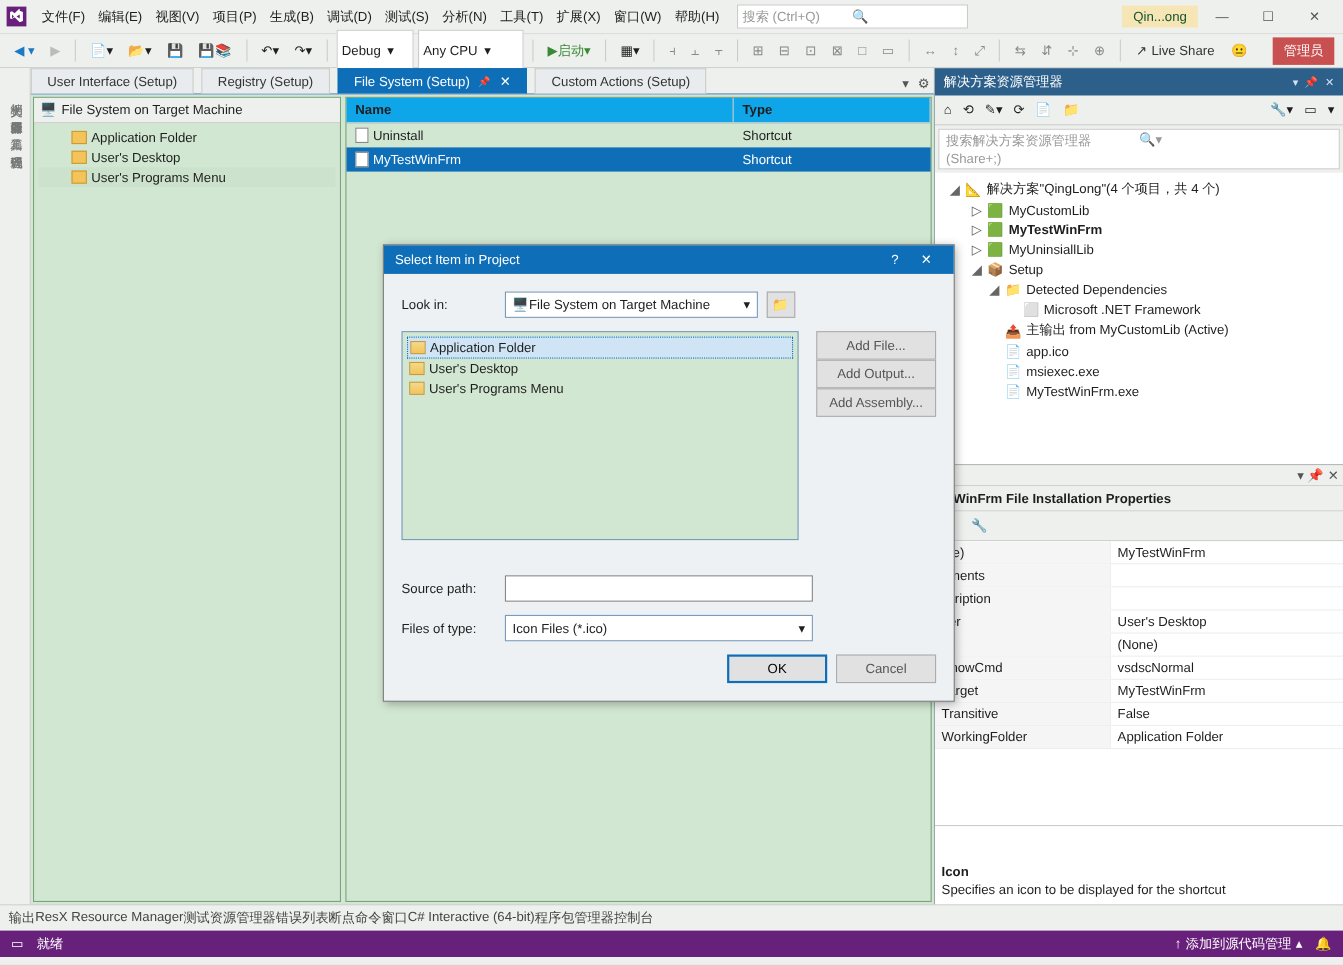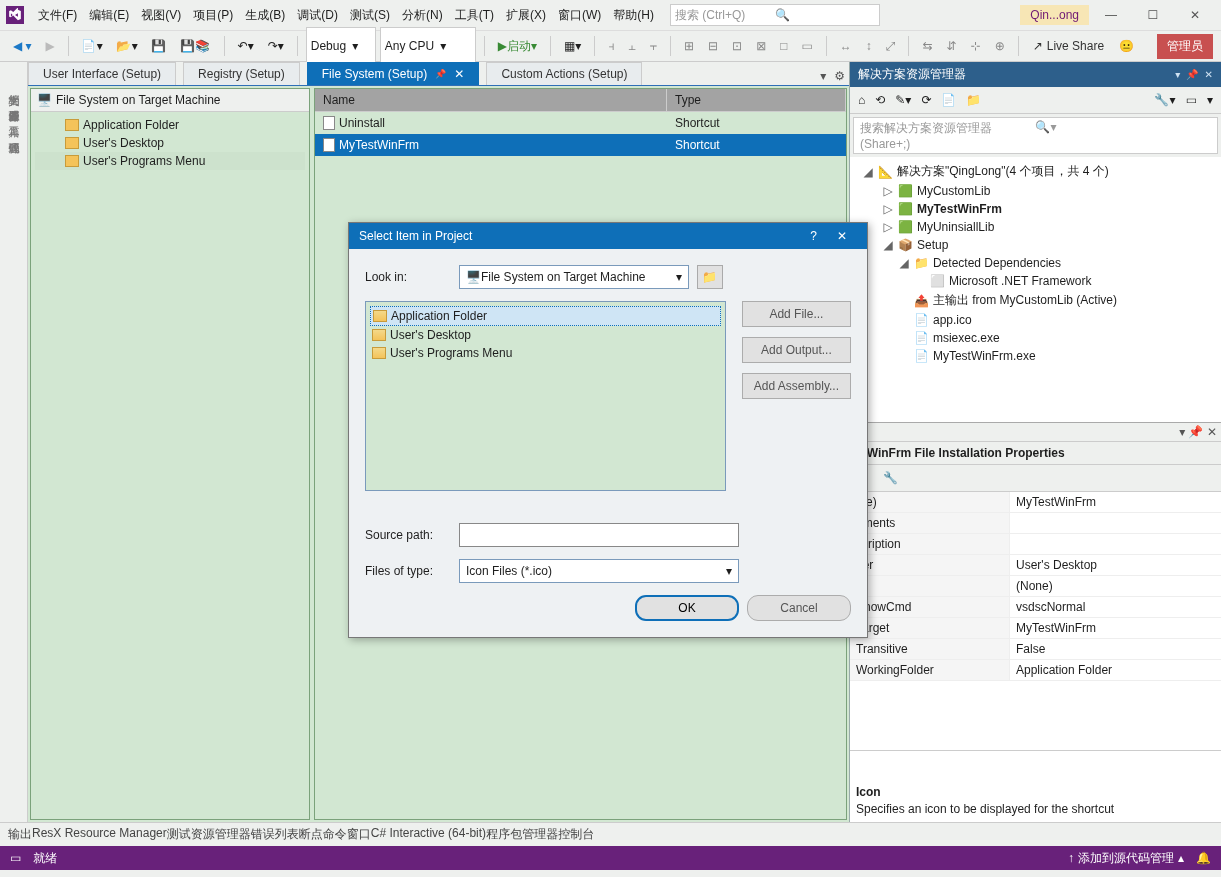--- a/index.html
+++ b/index.html
@@ -4,21 +4,21 @@
 <style>
 * { margin:0; padding:0; box-sizing:border-box; font-family:"Microsoft YaHei","Segoe UI",sans-serif; font-size:12px; }
 body { width:1221px; height:877px; background:#eef0ee; overflow:hidden; position:relative; color:#1e1e1e; }
 .titlebar { height:30px; background:#eef0ee; display:flex; align-items:center; padding:0 6px; }
 .vs-logo { width:18px; height:18px; background:#68217a; margin-right:8px; display:flex; align-items:center; justify-content:center; }
 .vs-logo svg { width:14px; height:14px; }
 .titlebar .menu-item { padding:4px 6px; cursor:default; }
 .search-box { margin-left:10px; width:210px; height:22px; border:1px solid #ccc; background:#fff; display:flex; align-items:center; padding:0 4px; color:#999; }
 .search-box span { flex:1; }
 .title-right { margin-left:auto; display:flex; align-items:center; gap:2px; }
-.user-badge { background:#f7e6b5; padding:3px 10px; color:#701a75; }
+.user-badge { background:#f7e6b5; padding:3px 10px; color:#14532d; }
 .win-btn { width:40px; height:28px; display:flex; align-items:center; justify-content:center; color:#555; }
 .toolbar { height:32px; border-top:1px solid #ddd; border-bottom:1px solid #ccc; background:#eef0ee; display:flex; align-items:center; padding:0 8px; gap:4px; }
 .tb-btn { padding:3px 4px; display:flex; align-items:center; border:1px solid transparent; }
 .tb-sep { width:1px; height:20px; background:#ccc; margin:0 4px; }
 .tb-combo { height:38px; border:1px solid #ccc; background:#fff; display:flex; align-items:center; padding:0 4px; gap:6px; }
 .tb-play { color:#388a34; }
 .admin-btn { margin-left:auto; background:#c85050; color:#fff; padding:4px 10px; }
 .live-share { color:#333; display:flex; align-items:center; gap:4px; padding:2px 6px; }
 .body-row { display:flex; height:760px; position:relative; }
 .left-rail { width:28px; background:#eef0ee; border-right:1px solid #ccc; display:flex; flex-direction:column; gap:16px; padding-top:8px; align-items:center; }
@@ -32,21 +32,21 @@
 .tab-ctrl { padding:2px 4px; color:#555; }
 .panes { flex:1; display:flex; background:#d2e7d2; }
 .pane { background:#d2e7d2; border:1px solid #7ba27b; margin:2px; }
 .pane.left { width:280px; }
 .pane.mid { flex:1; display:flex; flex-direction:column; }
 .tree-hdr { background:#eef0ee; border-bottom:1px solid #ccc; padding:4px 6px; display:flex; gap:4px; align-items:center; }
 .tree-body { padding:4px; }
 .tree-item { padding:2px 4px 2px 8px; display:flex; align-items:center; gap:4px; }
 .tree-item.sel { background:#cde2cd; }
 .tree-item .indent { display:inline-block; }
-.list-hdr { display:flex; background:#a3a3a3; border-bottom:1px solid #ccc; }
+.list-hdr { display:flex; background:#0ea5e9; border-bottom:1px solid #ccc;font-weight:bold; }
 .list-hdr > div { padding:4px 8px; border-right:1px solid #ccc; }
 .list-body .row { display:flex; padding:2px 0; }
 .list-body .row > div { padding:2px 8px; }
 .list-body .row.sel { background:#0e6fb8; color:#fff; }
 .list-body .row > div:first-child { width:352px; display:flex; align-items:center; gap:4px; }
 .right-col { width:372px; display:flex; flex-direction:column; border-left:1px solid #9aa;justify-content:center; }
 .panel-title { background:#2d5f8b; color:#fff; padding:4px 8px; display:flex; align-items:center; }
 .panel-title .fill { flex:1; }
 .panel-title .ico { margin-left:6px; color:#cfe2f2; font-size:10px; }
 .sln-toolbar { background:#eef0ee; padding:3px 4px; display:flex; gap:2px; border-bottom:1px solid #ccc; flex-wrap:wrap; }
@@ -78,24 +78,24 @@
 .modal-title .mbtn { padding:0 10px; cursor:default; }
 .modal-body { padding:16px; }
 .mrow { display:flex; align-items:center; margin-bottom:12px; gap:8px; }
 .mrow .lbl { width:86px; }
 .mrow .dd { flex:1; max-width:230px; height:24px; border:1px solid #7a9abb; background:#fff; display:flex; align-items:center; padding:0 6px; }
 .mrow .dd .fill { flex:1; }
 .mrow .sq-btn { width:26px; height:24px; border:1px solid #aaa; background:#e1e1e1; display:flex; align-items:center; justify-content:center; }
 .file-list { border:1px solid #7a9abb; background:#d2e7d2; height:190px; width:370px; padding:4px; }
 .file-list .fitem { padding:2px 2px; display:flex; align-items:center; gap:4px; }
 .file-list .fitem:first-child { background:#cfe5f5; border:1px dotted #0e6fb8; }
-.side-btns { width:112px; display:flex; flex-direction:column; gap:10px; }
+.side-btns { width:112px; display:flex; flex-direction:column; }
 .side-btns button, .dlg-btns button { height:26px; border:1px solid #acacac; background:#e1e1e1; padding:0 10px; color:#555; }
 .dlg-btns { display:flex; justify-content:flex-end; gap:8px; margin-top:10px; }
-.dlg-btns button { width:104px;border-radius:11px; }
+.dlg-btns button { width:91px; }
 .dlg-btns button.primary { border:2px solid #0e6fb8; color:#000; }
 .txt-input { flex:1; max-width:280px; height:24px; border:1px solid #888; background:#fff; }
 .annotation { position:absolute; left:556px; top:478px; color:#e01010; font-size:20px; font-family:"SimSun","STSong",serif; z-index:90; pointer-events:none; }
 .arrow-svg { position:absolute; left:470px; top:310px; z-index:95; pointer-events:none; }
 .folder-ico { width:14px; height:12px; background:#f4c35a; border:1px solid #c89b3a; display:inline-block; }
 .folder-ico.open { background:linear-gradient(#f4d98a,#f4c35a); }
 .doc-ico { width:12px; height:14px; background:#fff; border:1px solid #888; display:inline-block; }
 </style>
 </head>
 <body>

